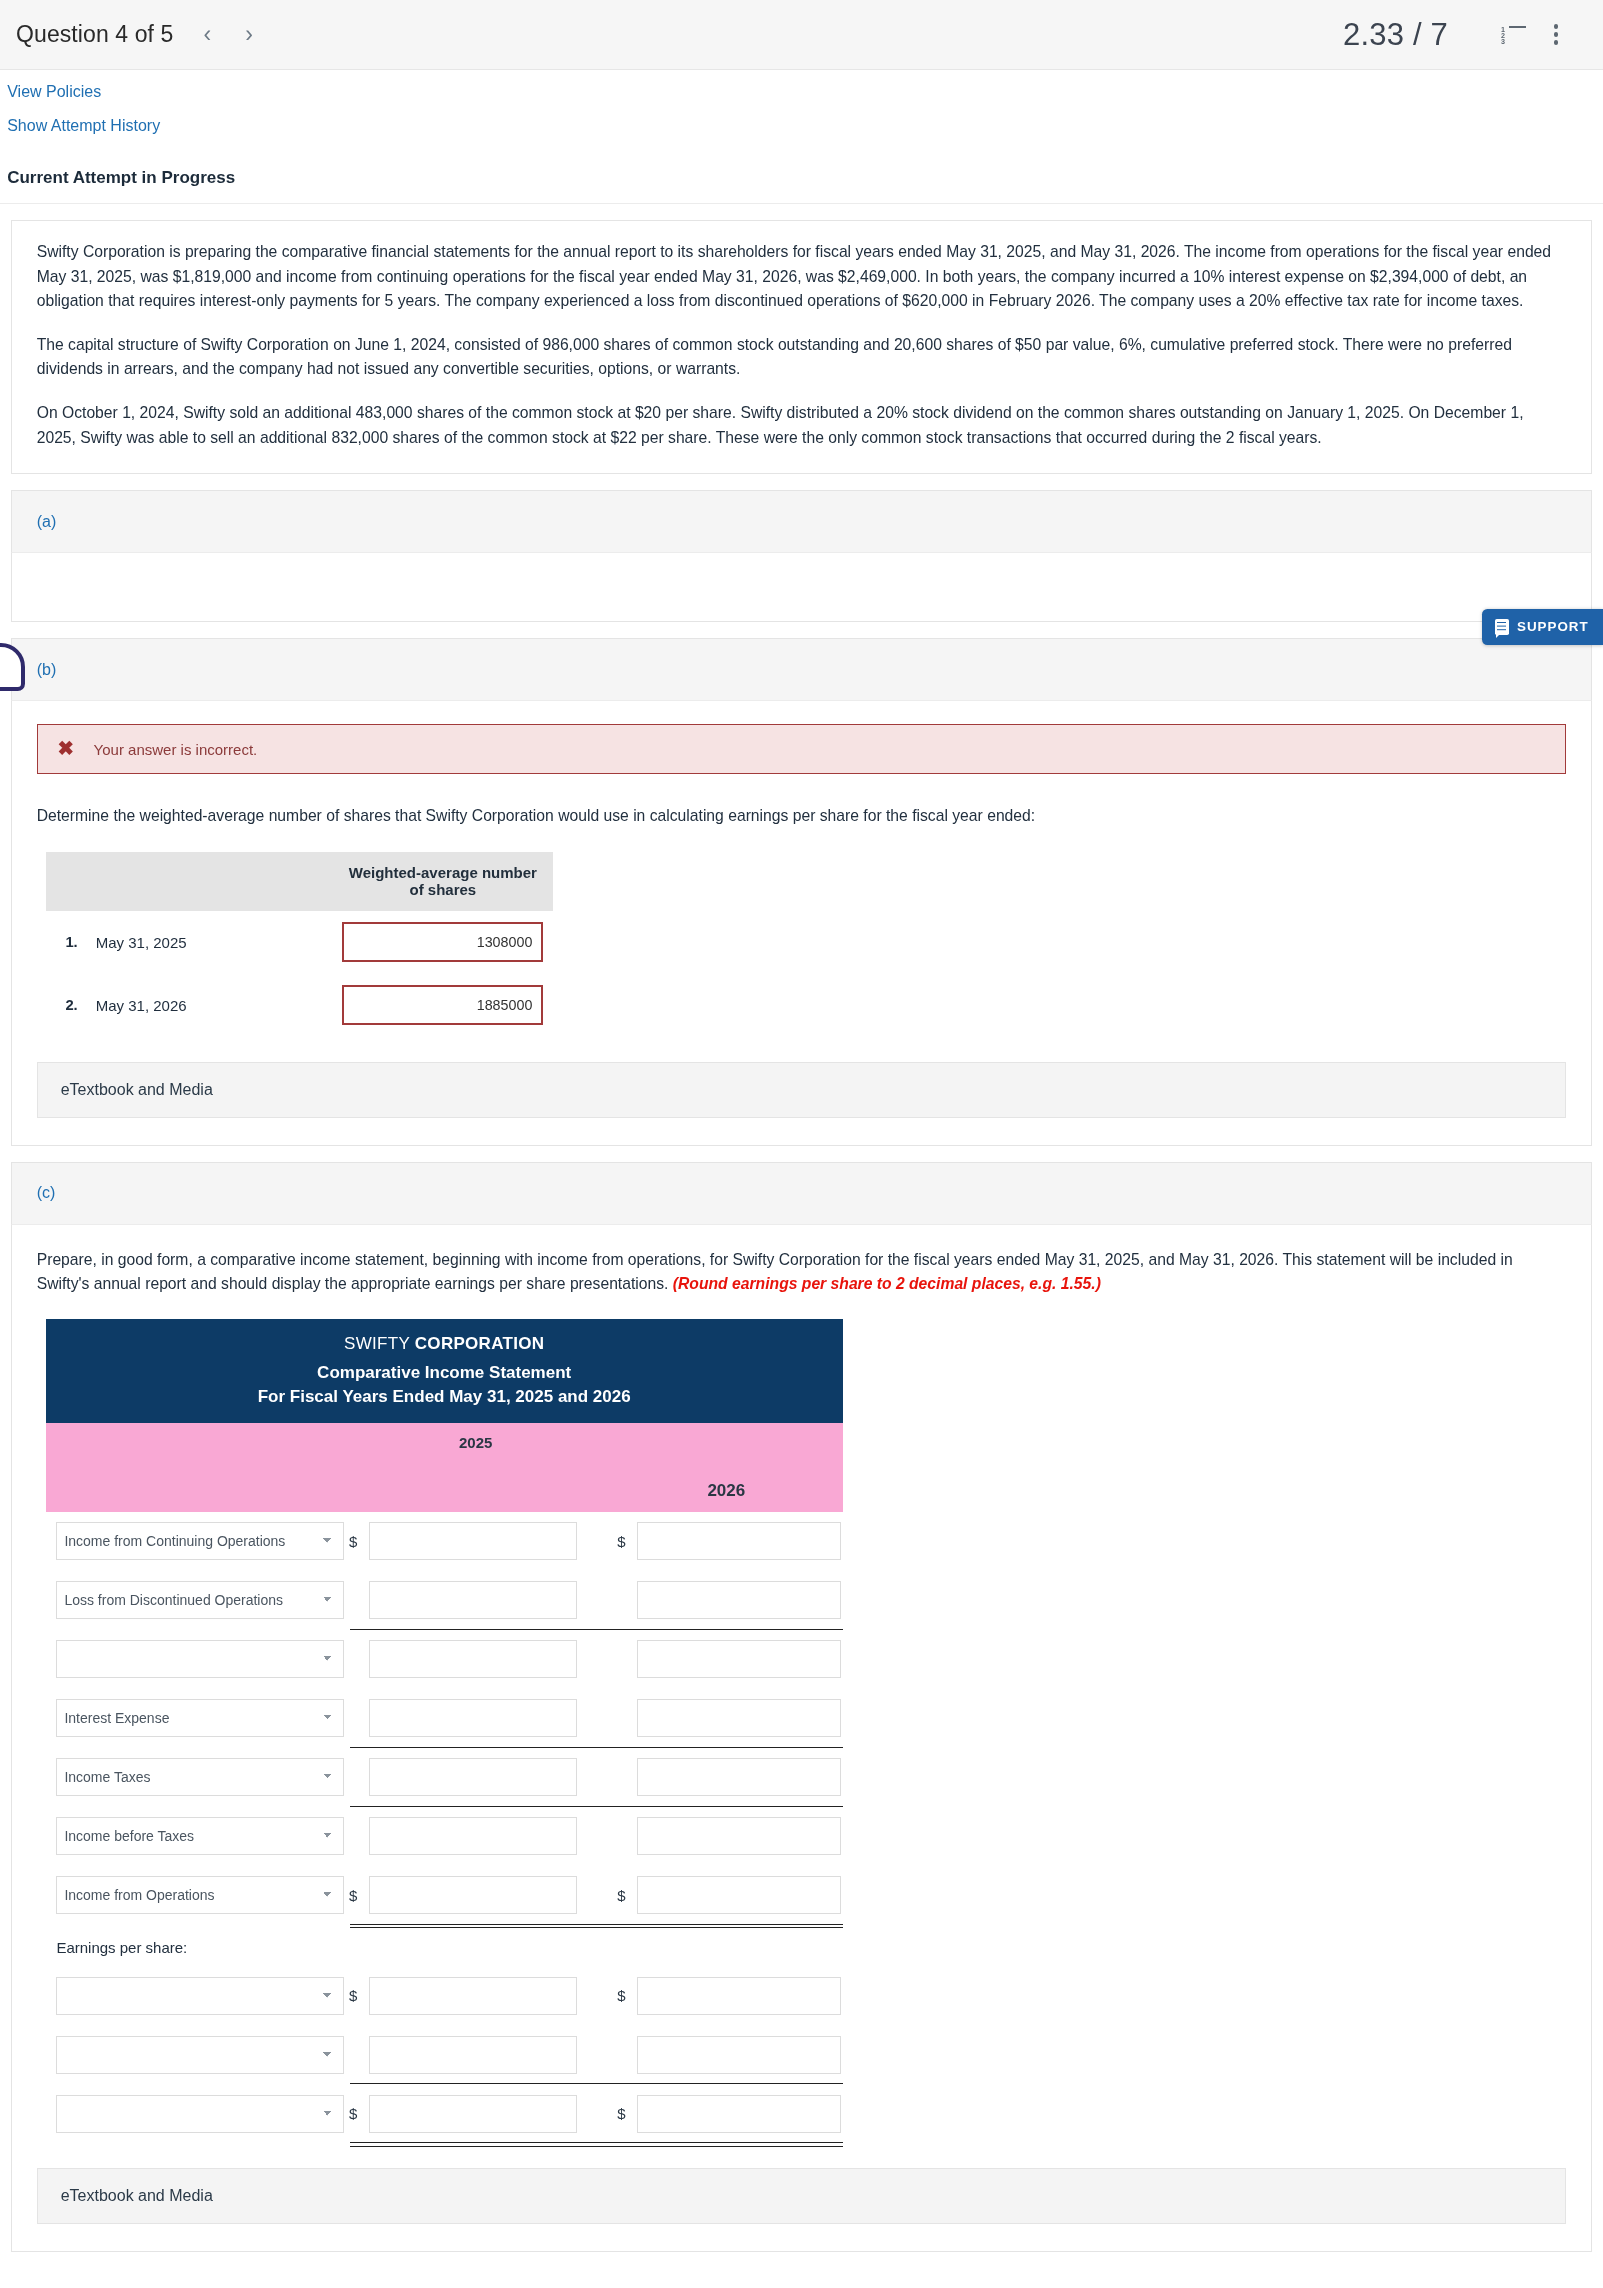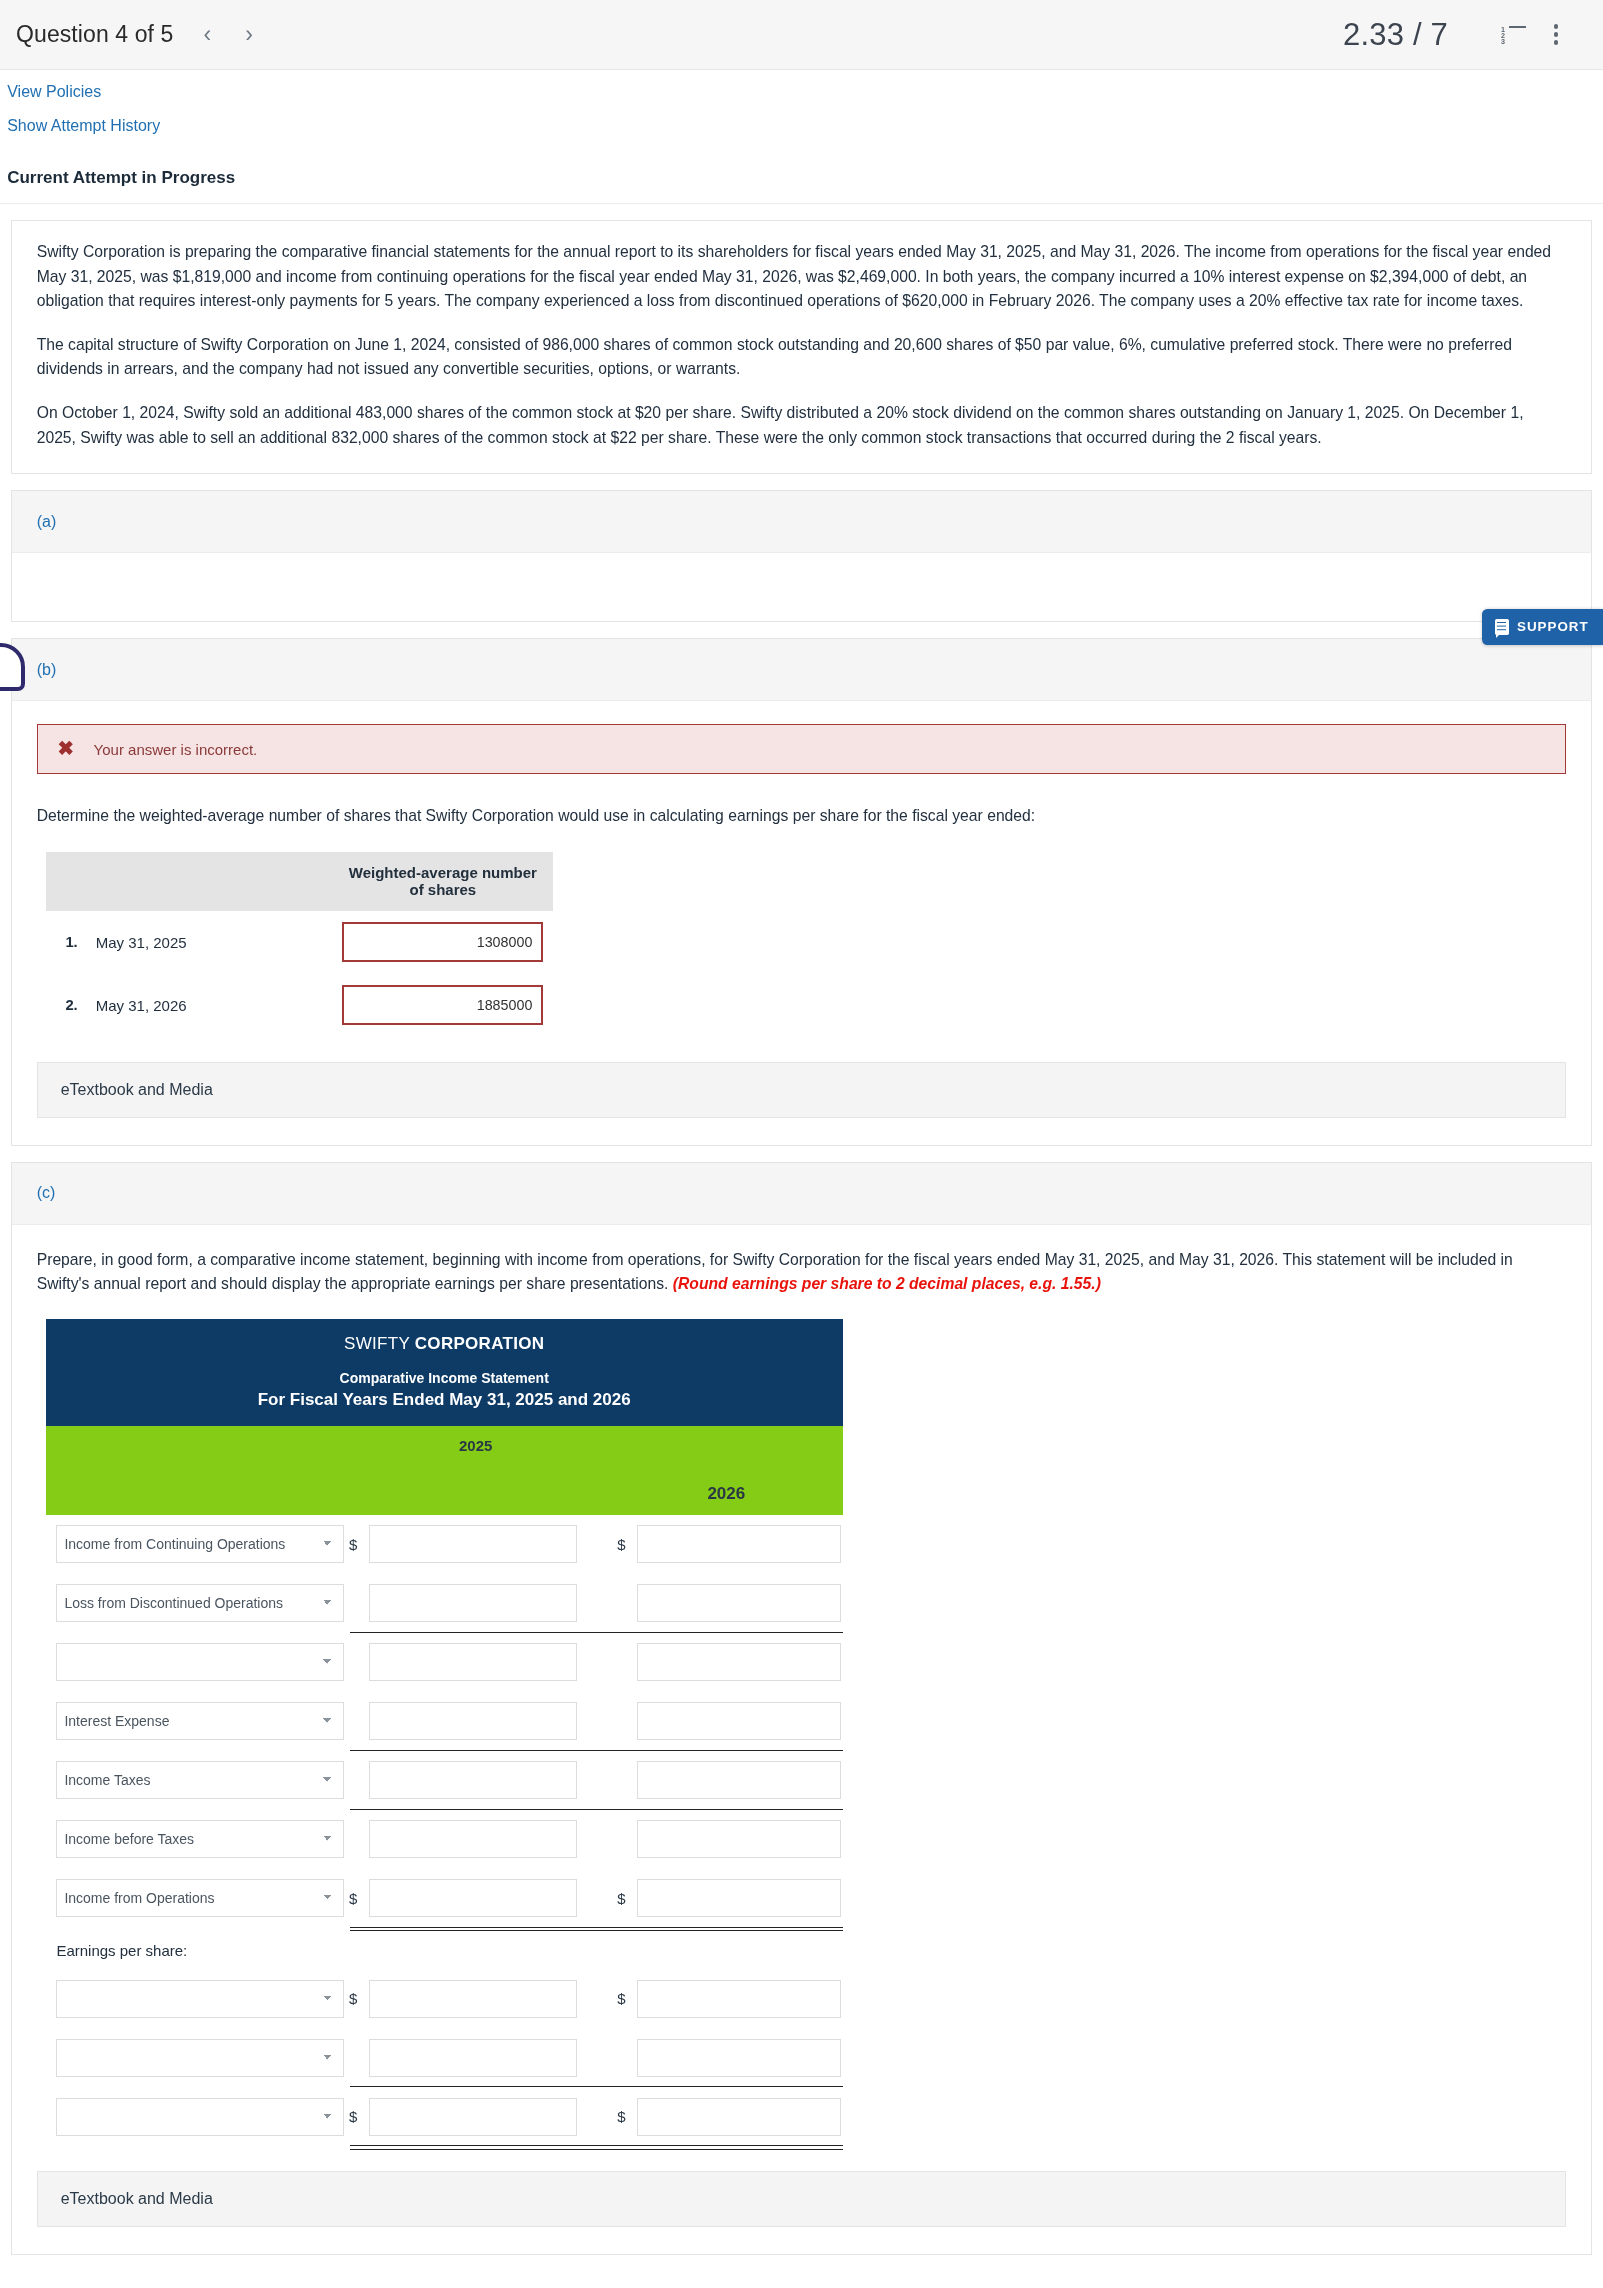--- a/index.html
+++ b/index.html
@@ -220,25 +220,25 @@
   
   .is-wrap { margin-left: 9px; width: 797px; }
   .is-header {
     background: #0d3b66;
     color: #fff;
     text-align: center;
     padding: 14.3px 9px 16px 9px;
   }
   .is-header .l1 { font-size: 17px; font-weight: 700; letter-spacing: 0.3px; }
   .is-header .l1 .light { font-weight: 400; }
-  .is-header .l2 { font-size: 14px; font-weight: 700; margin-top: 16px; }
+  .is-header .l2 { font-size: 17px; font-weight: 700; margin-top: 9px; }
   .is-header .l3 { font-size: 17px; font-weight: 700; margin-top: 4.5px; }
 
   .is-yearbar {
-    background: #84cc16;
+    background: #f9a8d4;
     display: flex;
     padding: 10.7px 0;
     justify-content: center;
   }
   .yb-spacer { width: 296px; }
   .yb-2025 { width: 269px; text-align: center; font-size: 15px; font-weight: 700; color: #2a3744; }
   .yb-2026 { width: 233px; text-align: center; font-size: 17px; font-weight: 700; color: #2a3744; margin-top: 47px; }
 
   .is-row {
     display: flex;

